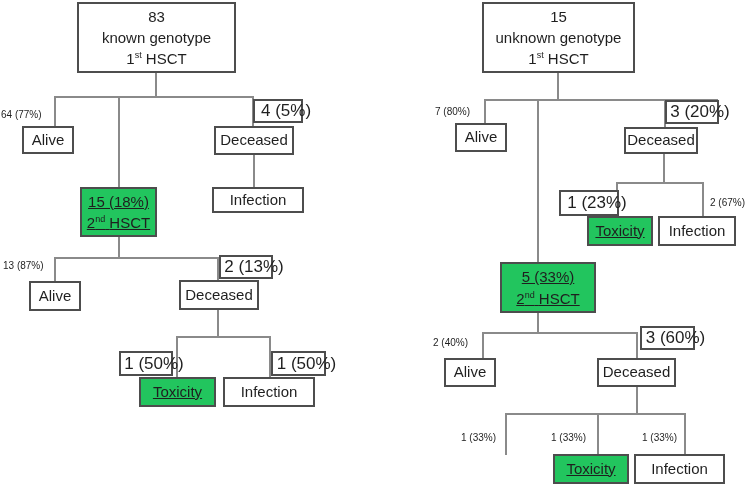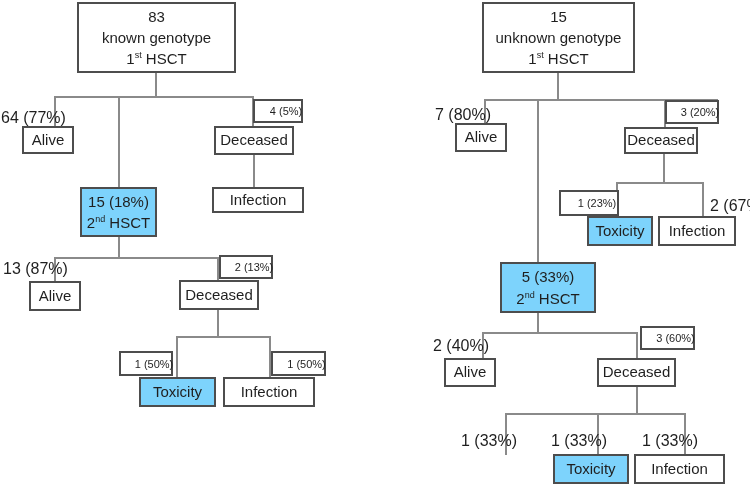--- a/index.html
+++ b/index.html
@@ -21,35 +21,35 @@
     border: 2px solid #4d4d4d;
     display: flex;
     align-items: center;
     justify-content: center;
     text-align: left;
     font-size: 15px;
     line-height: 1.25;
     white-space: nowrap;
   }
   .multi { flex-direction: column; line-height: 1.42; }
-  .shaded { background: #7dd3fc; }
+  .shaded { background: #22c55e; text-decoration: underline; }
   .lblbox {
     position: absolute;
     background: #ffffff;
     border: 2px solid #4d4d4d;
     display: flex;
     align-items: center;
     justify-content: center;
-    font-size: 11px;
+    font-size: 17px;
     white-space: nowrap;
     padding-left: 16px;
   }
   .lbl {
     position: absolute;
-    font-size: 16px;
+    font-size: 10px;
     white-space: nowrap;
   }
   sup { font-size: 9px; line-height: 0; vertical-align: super; }
 </style>
 </head>
 <body>
 
 <div class="canvas">
 
   <div class="vline" style="left:155px;top:72px;height:26px"></div>

